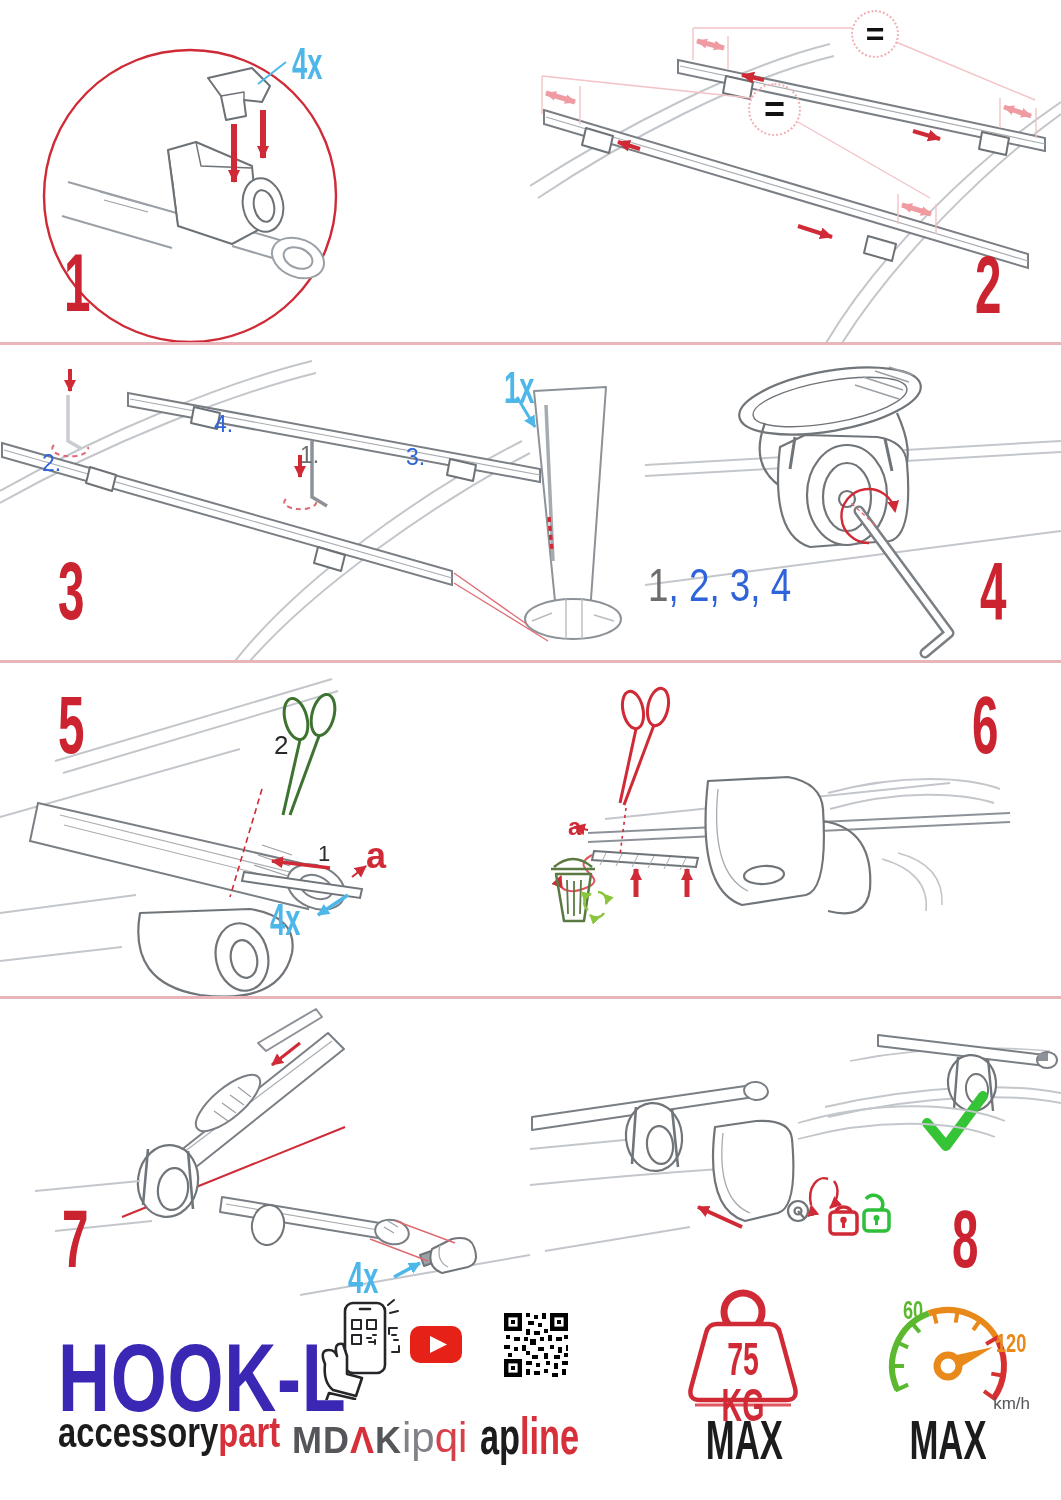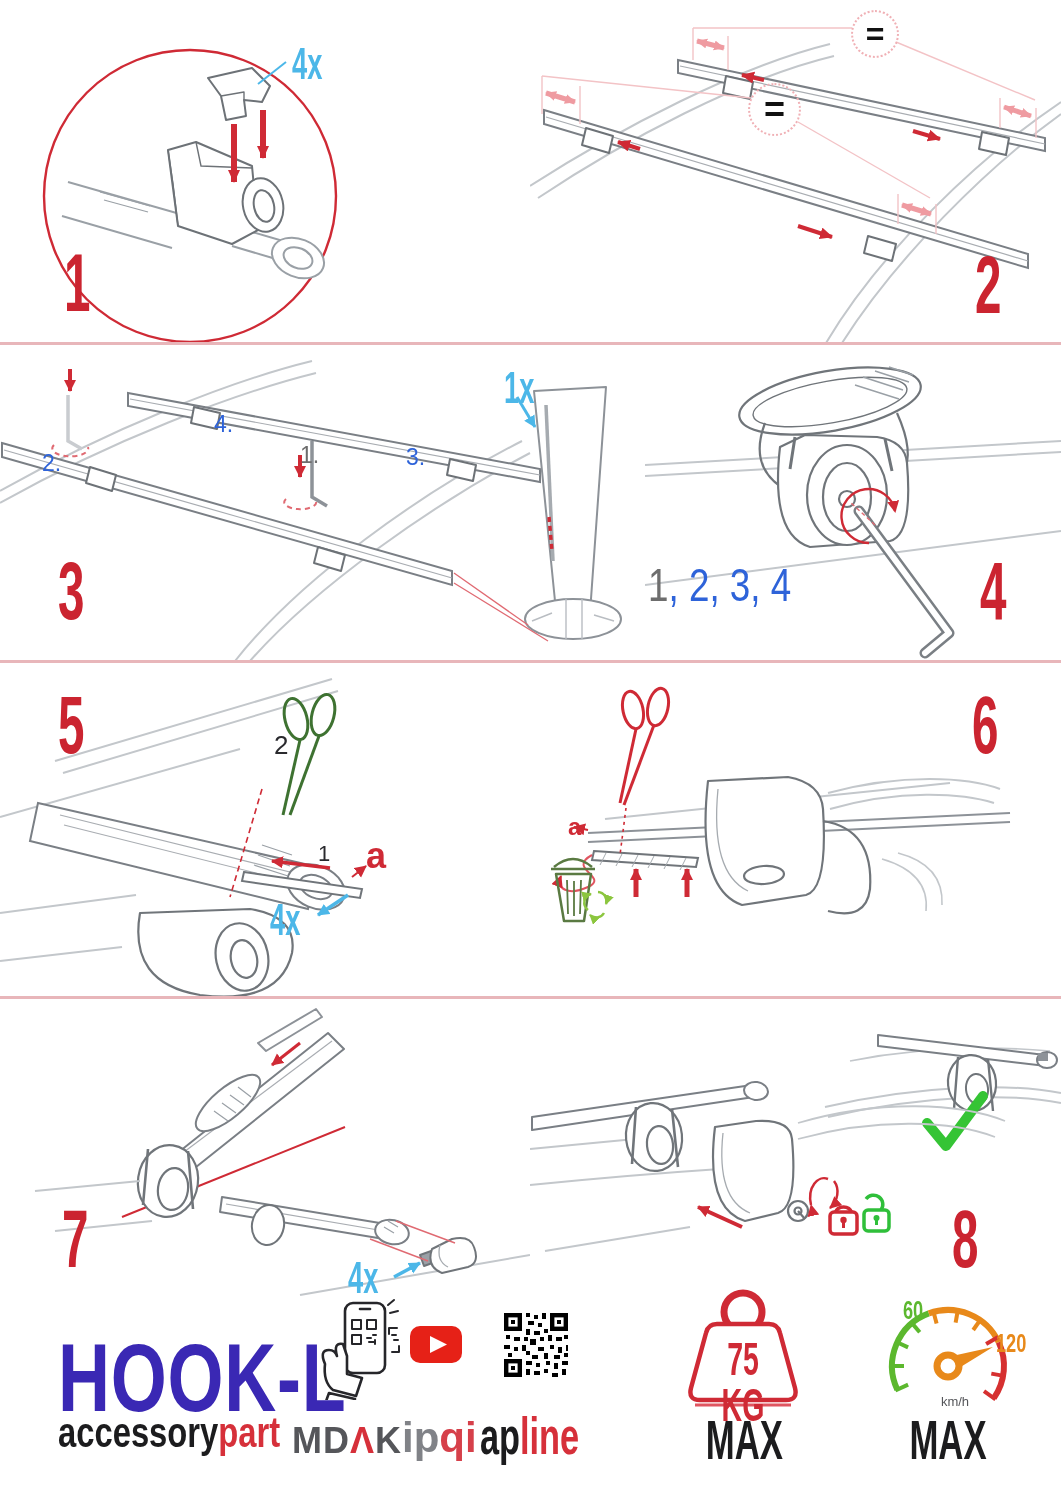--- a/index.html
+++ b/index.html
@@ -522,21 +522,21 @@
     </g>
     <g fill="#000000">
       <rect x="4.5" y="4.5" width="2" height="2"></rect>
         <rect x="27.5" y="4.5" width="2" height="2"></rect>
         <rect x="4.5" y="27.5" width="2" height="2"></rect>
     </g>
   </svg>
 
   <div class="abs brandrow" style="left:292px;top:1420px;font-size:36px;font-weight:700;letter-spacing:1px"><span style="color:#55565a">MD</span><span style="color:#d6303a">Λ</span><span style="color:#55565a">K</span></div>
 
-  <div class="abs brandrow" style="left:402px;top:1414px;font-size:42px;font-weight:700"><span style="color:#808287">ip</span><span style="color:#d6404a">qi</span></div>
+  <div class="abs brandrow" style="left:402px;top:1414px;font-size:42px;font-weight:400"><span style="color:#808287">ip</span><span style="color:#d6404a">qi</span></div>
 
   <div class="cond brandrow" style="left:480px;top:1410px;font-size:52px;transform:scaleX(0.66)"><span style="color:#1c1c1e">ap</span><span style="color:#d6303a">line</span></div>
 
   <svg class="abs" style="left:683px;top:1286px" width="120" height="126" viewBox="0 0 120 126">
     <circle cx="60" cy="26" r="19" stroke="#cf2a35" stroke-width="7" fill="none"></circle>
     <path d="M34 38 L86 38 Q95 38 97 47 L112 102 Q115 114 103 114 L17 114 Q5 114 8 102 L23 47 Q25 38 34 38 Z" fill="#ffffff" stroke="#cf2a35" stroke-width="4.5" stroke-linejoin="round"></path>
     <path d="M12 119 L108 119" stroke="#e05560" stroke-width="3"></path>
   </svg>
   <div class="cond-c" style="left:683px;top:1336px;width:120px;font-size:46px;color:#cf2a35">75 KG</div>
   <div class="cond-c" style="left:683px;top:1412px;width:120px;font-size:56px;color:#1c1c1e">MAX</div>
@@ -559,16 +559,16 @@
     <g stroke="#d63030" stroke-width="4">
       <line x1="106.1" y1="56" x2="118.2" y2="49"></line>
       <line x1="111.3" y1="85.6" x2="125.1" y2="88.1"></line>
       <line x1="104" y1="103.2" x2="115.5" y2="111.3"></line>
     </g>
     <polygon points="113,59 63,70 66,88" fill="#e8891a"></polygon>
     <circle cx="68" cy="78" r="11" stroke="#e8891a" stroke-width="7" fill="#ffffff"></circle>
   </svg>
   <div class="cond" style="left:903px;top:1297px;font-size:26px;color:#5cb82e;transform:scaleX(0.7)">60</div>
   <div class="cond" style="left:996px;top:1330px;font-size:26px;color:#e8891a;transform:scaleX(0.7)">120</div>
-  <div class="abs" style="left:880px;top:1394px;width:150px;text-align:center;font-size:13px;color:#55565a">km/h</div>
+  <div class="abs" style="left:880px;top:1394px;width:150px;text-align:right;font-size:17px;color:#55565a">km/h</div>
   <div class="cond-c" style="left:873px;top:1412px;width:150px;font-size:56px;color:#1c1c1e">MAX</div>
 
 </div>
 
 </body></html>

